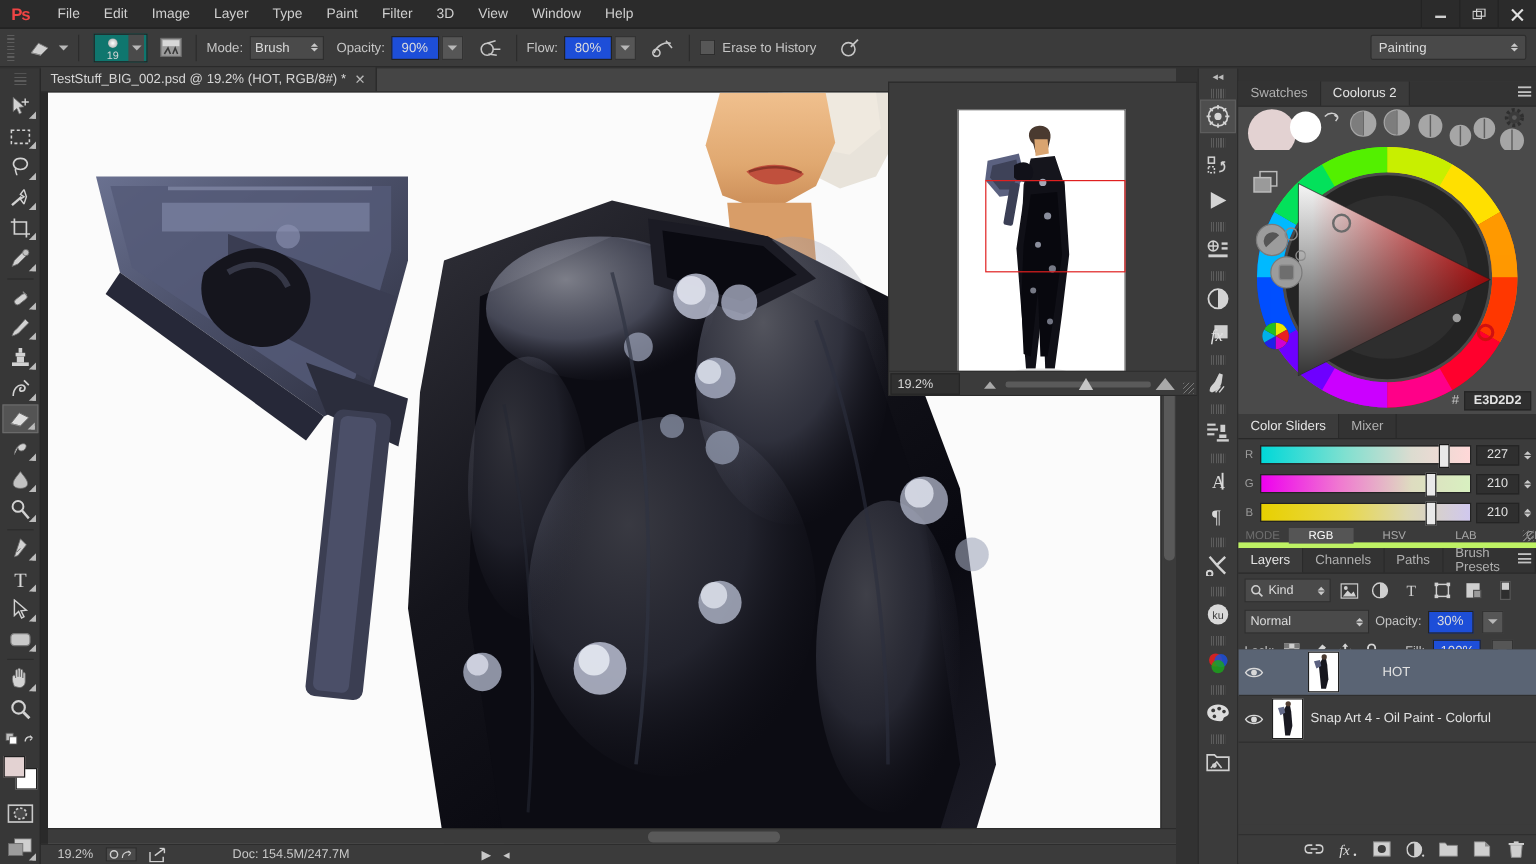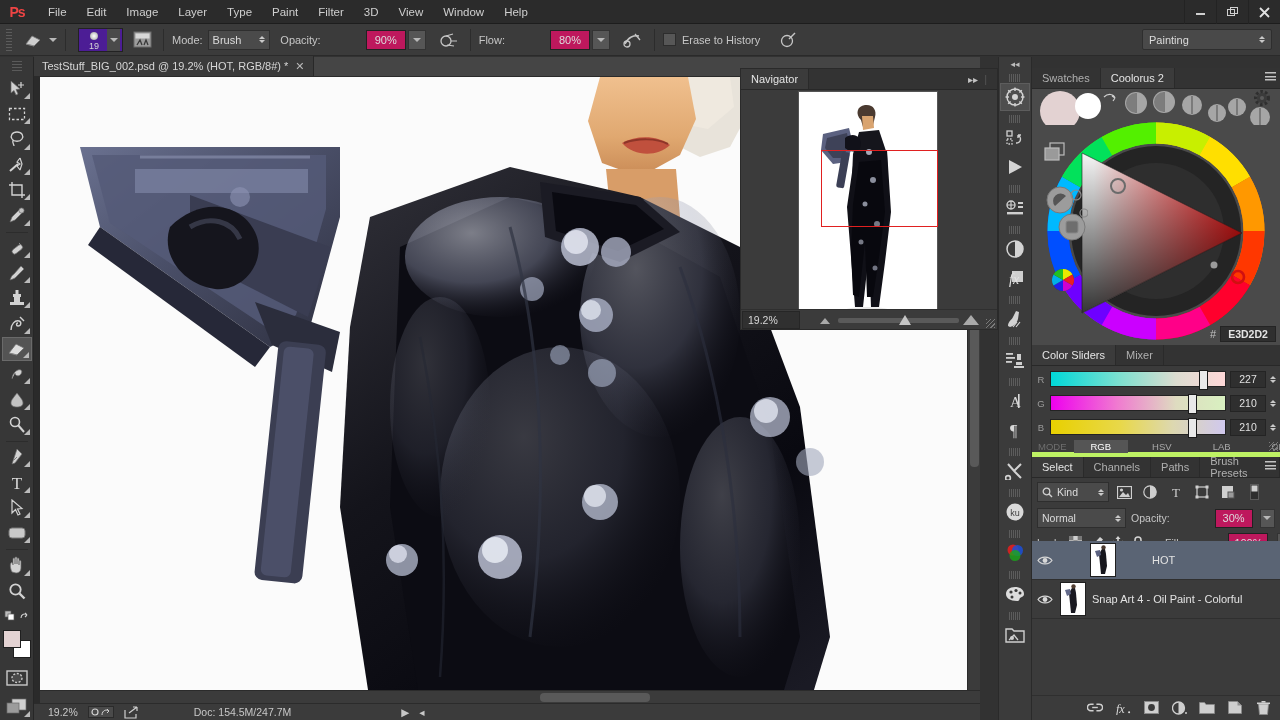--- a/index.html
+++ b/index.html
@@ -46,21 +46,21 @@
   }
   .opt-sep{ width:1px; height:22px; background:#2c2c2c; margin:0 8px; }
   .tool-icon-box{
     width:26px; height:24px; display:flex; align-items:center; justify-content:center;
   }
   .caret{
     width:0;height:0;border-left:4px solid transparent;border-right:4px solid transparent;
     border-top:4px solid #b8b8b8; margin-left:3px;
   }
   .brush-preview{
-    display:flex; align-items:center; background:#4c1d95; border:1px solid #222;
+    display:flex; align-items:center; background:#0f766e; border:1px solid #222;
     height:24px; padding:0 2px; margin-left:4px;
   }
   .brush-dot-wrap{ width:26px; height:22px; position:relative; }
   .brush-dot{
     position:absolute; left:50%; top:3px; transform:translateX(-50%);
     width:8px;height:8px;border-radius:50%;
     background:radial-gradient(circle,#fff 0%,#ccc 55%,#6a6a6a 100%);
   }
   .brush-num{
     position:absolute; bottom:0; left:0; width:100%; text-align:center;
@@ -72,22 +72,22 @@
   .opt-label{ color:#c6c6c6; font-size:11px; margin-right:5px; }
   .combo{
     background:#4a4a4a; border:1px solid #2e2e2e; height:20px;
     display:flex; align-items:center; padding:0 4px; color:#dcdcdc; font-size:11px;
     min-width:58px; justify-content:flex-start; gap:18px;
   }
   .spinner{ display:flex; flex-direction:column; gap:1px; }
   .sp-up{ width:0;height:0;border-left:3px solid transparent;border-right:3px solid transparent;border-bottom:3px solid #c9c9c9;}
   .sp-dn{ width:0;height:0;border-left:3px solid transparent;border-right:3px solid transparent;border-top:3px solid #c9c9c9;}
   .numfield{
-    background:#be185d;border:1px solid #222;height:20px;min-width:40px;
-    display:flex;align-items:center;justify-content:center;color:#dcdcdc;font-size:11px;margin-left:40px;
+    background:#1d4ed8;border:1px solid #222;height:20px;min-width:40px;
+    display:flex;align-items:center;justify-content:center;color:#dcdcdc;font-size:11px;
   }
   .dropbtn{
     width:18px;height:20px;background:#565656;border:1px solid #333;
     display:flex;align-items:center;justify-content:center;margin-left:2px;
   }
   .chk{
     width:13px;height:13px;background:#575757;border:1px solid #2d2d2d;
     display:inline-block;margin-right:6px;vertical-align:middle;
   }
   .workspace-combo{
@@ -732,28 +732,20 @@
           <path d="M1 4 L1 12 L12 12 L12 8" fill="none" stroke="#cfcfcf" stroke-width="1.2"></path>
           <path d="M5 7 L13 1 M13 1 L9 1 M13 1 L13 5" stroke="#cfcfcf" stroke-width="1.2" fill="none"></path>
         </svg>
     </span>
     <span style="margin-left:45px">Doc: 154.5M/247.7M</span>
     <span style="margin-left:100px">▶</span>
     <span>◂</span>
   </div>
 
   <div class="navigator">
-    <div class="panel-tabrow">
-      <div class="ptab active">Navigator</div>
-      <div class="panel-menu">
-        <span style="font-size:10px">▸▸</span>
-        <span style="color:#555">|</span>
-        <span><span class="hamb"></span></span>
-      </div>
-    </div>
     <div class="nav-thumb-wrap">
       <svg width="138" height="226" viewBox="0 0 138 226">
         <rect width="138" height="226" fill="#ffffff"></rect>
 
         <path d="M62 28 C56 22,58 14,66 13 C74 12,78 18,76 25 L74 33 L64 35 Z" fill="#4a3a30"></path>
         <path d="M63 24 L74 24 L75 36 L64 38 Z" fill="#d9a470"></path>
         <path d="M60 40 L80 38 L88 62 L90 110 L84 112 L80 70 L76 66 L62 68 L58 110 L52 108 L54 62 Z" fill="#15151c"></path>
         <path d="M56 60 L88 58 L92 120 L86 170 L80 215 L72 215 L70 160 L64 215 L56 215 L52 165 L48 115 Z" fill="#101017"></path>
         <path d="M60 70 L82 68 L86 120 L80 165 L74 205 L68 205 L66 150 L60 205 L54 203 L52 160 L54 112 Z" fill="#08080e"></path>
 
@@ -1109,21 +1101,21 @@
         <span class="mode-opt">HSV</span>
         <span class="mode-opt">LAB</span>
         <span class="mode-opt">CMYK</span>
         <span class="mode-opt">GRAYSCALE</span>
       </div>
       <div class="panel-resize"></div>
     </div>
 
     <div class="layerspanel">
       <div class="panel-tabrow">
-        <div class="ptab active">Select</div>
+        <div class="ptab active">Layers</div>
         <div class="ptab">Channels</div>
         <div class="ptab">Paths</div>
         <div class="ptab">Brush Presets</div>
         <div class="panel-menu">
             <span class="hamb"></span>
           </div>
       </div>
 
       <div class="kind-row">
         <div class="kindbox">

